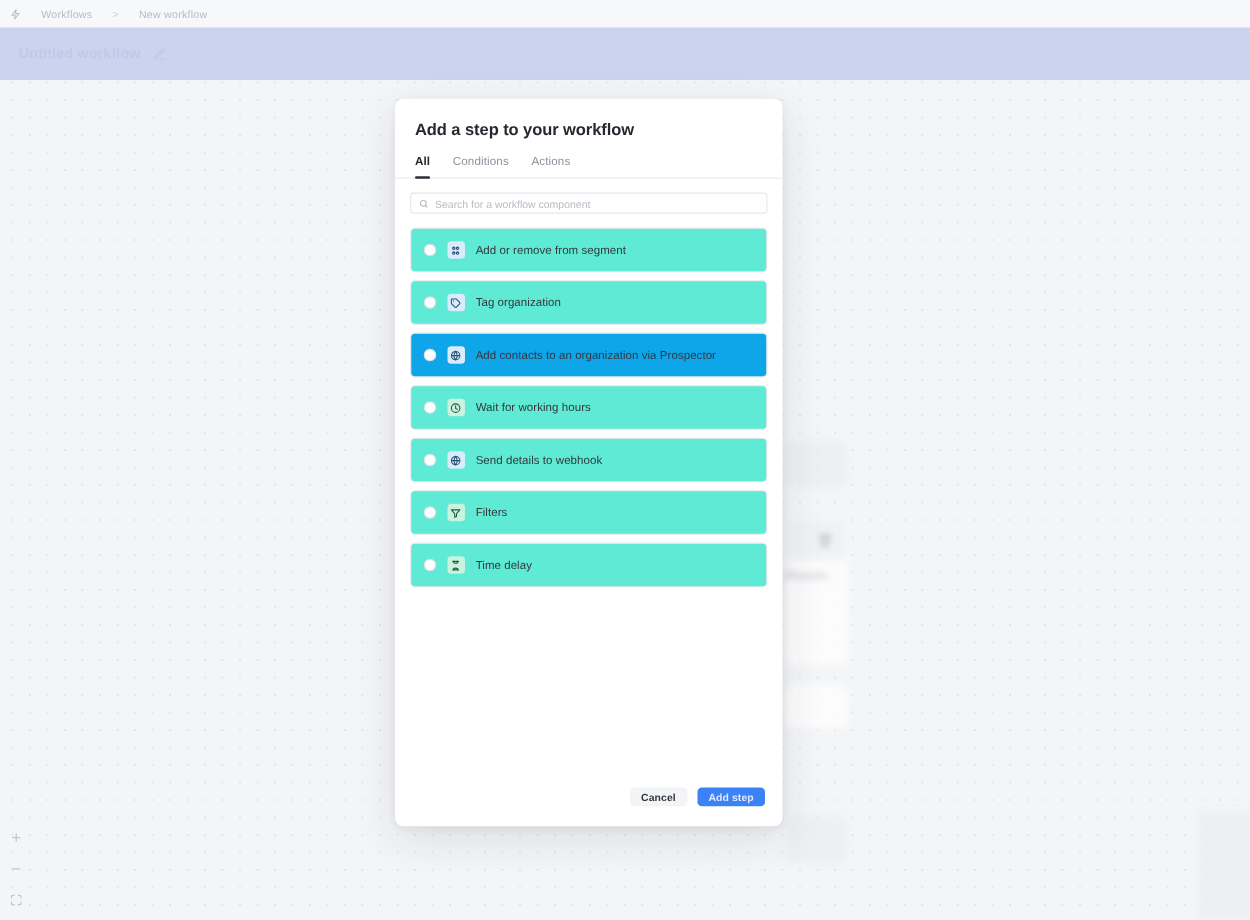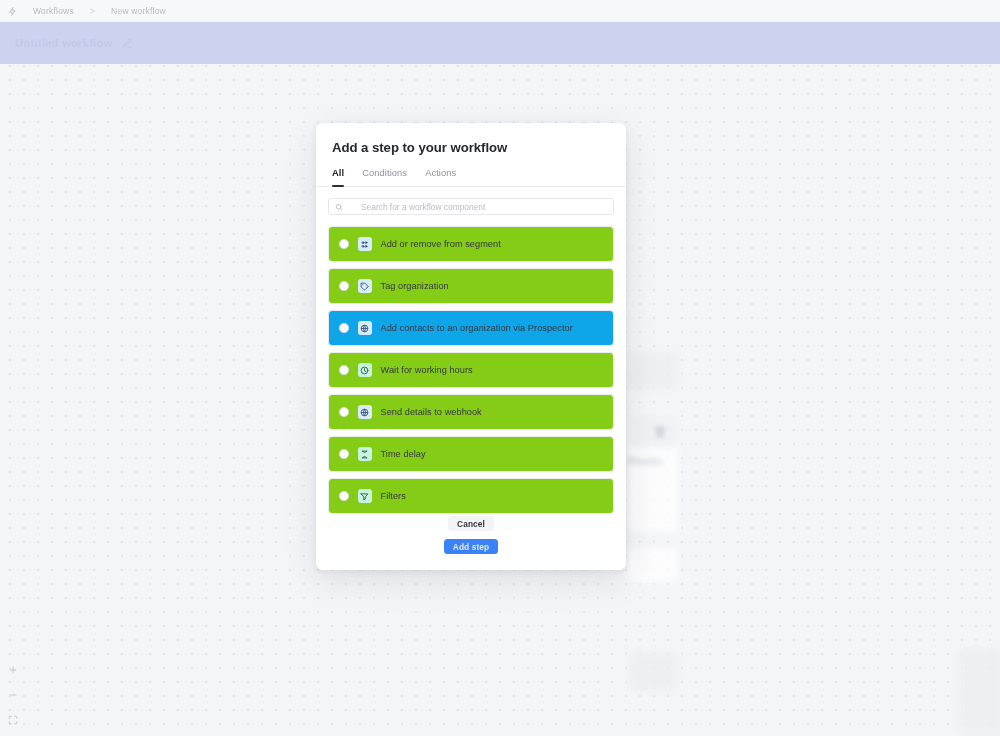--- a/index.html
+++ b/index.html
@@ -105,29 +105,28 @@
     color: #c3c6cd;
   }
   #zoom-controls svg { width: 10px; height: 10px; display: block; }
 
   
   #modal {
     position: absolute;
     left: 316px;
     top: 79px;
     width: 310px;
-    height: 447px;
+    height: 582px;
     background: #ffffff;
     border-radius: 7px;
     box-shadow: 0 10px 34px rgba(36,40,52,.11), 0 2px 7px rgba(36,40,52,.06);
     z-index: 20;
     display: flex;
     flex-direction: column;
     overflow: hidden;
-    margin-top: 44px;
   }
 
   .modal-title {
     font-size: 13.2px;
     font-weight: 700;
     color: #25282f;
     padding: 17px 16px 0 16px;
     letter-spacing: -.05px;
   }
 
@@ -158,21 +157,21 @@
 
   
   .search-wrap { padding: 11px 12px 0 12px; }
   .search-box {
     height: 17px;
     border: 1px solid #e7e8ec;
     border-radius: 3px;
     display: flex;
     align-items: center;
     padding: 0 6px;
-    gap: 18px;
+    gap: 5px;
     background: #fff;
   }
   .search-box svg { width: 8px; height: 8px; display: block; color: #b6b9c1; flex: none; }
   .search-box input {
     border: none; outline: none;
     font-size: 8.4px;
     color: #3a3d45;
     font-family: "Liberation Sans", sans-serif;
     width: 100%;
     background: transparent;
@@ -188,21 +187,21 @@
     flex: 0 0 auto;
   }
   .row {
     height: 36px;
     border: 1px solid #ebecef;
     border-radius: 4px;
     display: flex;
     align-items: center;
     padding: 0 10px;
     gap: 9px;
-    background: #84cc16;
+    background: #5eead4;
   }
   .row.selected { background: #0ea5e9; border-color: #e8e9ed; }
 
   .radio {
     width: 9.5px; height: 9.5px;
     border-radius: 50%;
     border: 1.1px solid #dcdee3;
     background: #fdfdfe;
     flex: none;
   }
@@ -226,21 +225,20 @@
   }
 
   
   .footer {
     margin-top: auto;
     display: flex;
     justify-content: flex-end;
     align-items: center;
     gap: 8px;
     padding: 0 14px 16px 14px;
-    flex-direction: column;
   }
   .btn {
     font-size: 8.3px;
     font-weight: 700;
     border-radius: 3.5px;
     padding: 0 9px;
     height: 15px;
     display: flex;
     align-items: center;
     justify-content: center;
@@ -385,36 +383,36 @@
           <path d="M12 3a15 15 0 0 1 0 18a15 15 0 0 1 0-18Z"></path>
         </svg>
       </span>
       <span class="row-label">Send details to webhook</span>
     </div>
 
     <div class="row">
       <span class="radio"></span>
       <span class="ic-tile green">
         <svg viewBox="0 0 24 24" fill="none" stroke="currentColor" stroke-width="2.3" stroke-linecap="round" stroke-linejoin="round">
+          <path d="M3 5h18l-7 8v6l-4 2v-8L3 5Z"></path>
+        </svg>
+      </span>
+      <span class="row-label">Filters</span>
+    </div>
+
+    <div class="row">
+      <span class="radio"></span>
+      <span class="ic-tile green">
+        <svg viewBox="0 0 24 24" fill="none" stroke="currentColor" stroke-width="2.3" stroke-linecap="round" stroke-linejoin="round">
           <path d="M6 3h12M6 21h12"></path>
             <path d="M7 3c0 5 10 5 10 0"></path>
             <path d="M7 21c0-5 10-5 10 0"></path>
         </svg>
       </span>
       <span class="row-label">Time delay</span>
     </div>
-
-    <div class="row">
-      <span class="radio"></span>
-      <span class="ic-tile green">
-        <svg viewBox="0 0 24 24" fill="none" stroke="currentColor" stroke-width="2.3" stroke-linecap="round" stroke-linejoin="round">
-          <path d="M3 5h18l-7 8v6l-4 2v-8L3 5Z"></path>
-        </svg>
-      </span>
-      <span class="row-label">Filters</span>
-    </div>
   </div>
 
   <div class="footer">
     <button class="btn cancel">Cancel</button>
     <button class="btn primary">Add step</button>
   </div>
 </div>
 
 </body></html>

